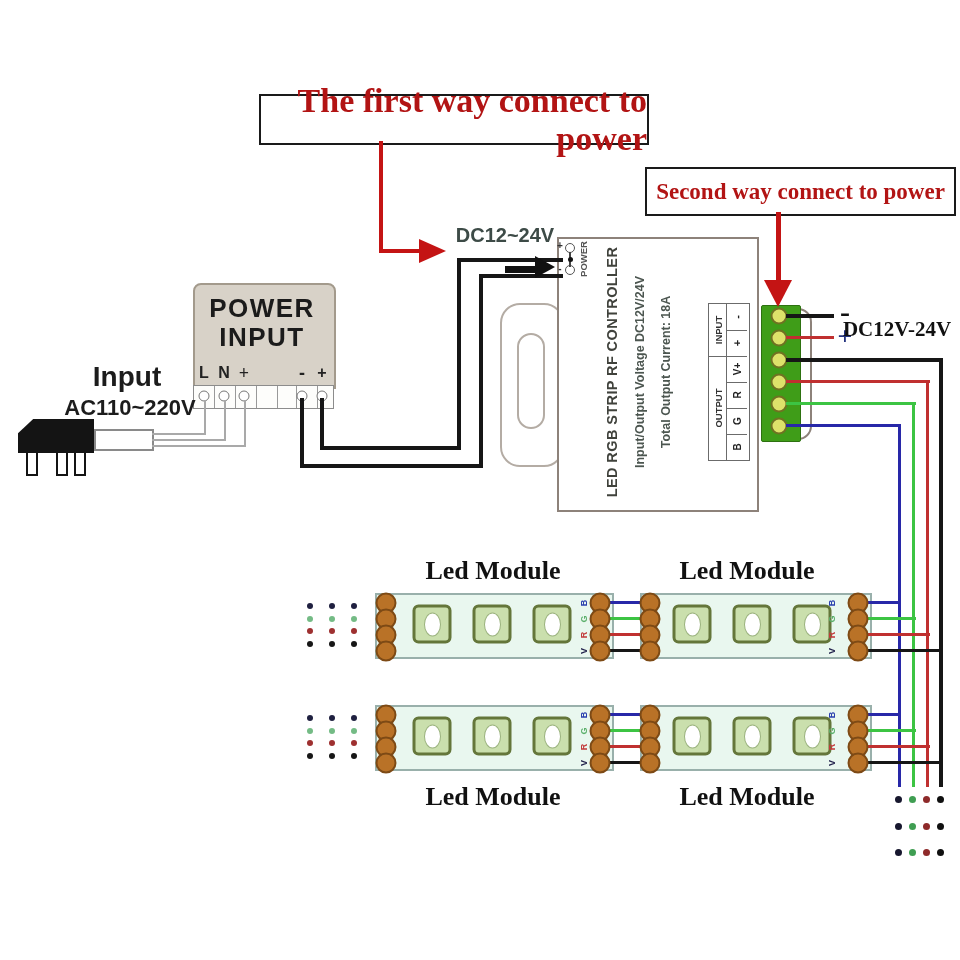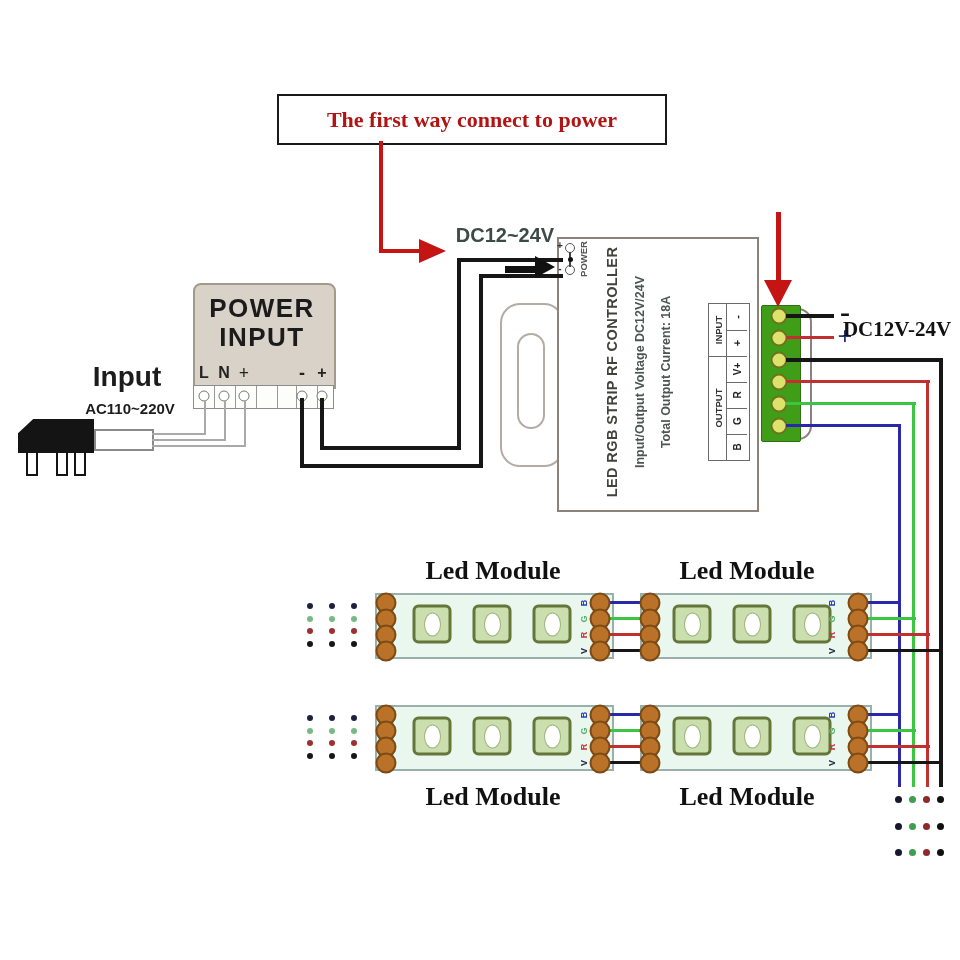--- a/index.html
+++ b/index.html
@@ -125,21 +125,21 @@
     <div style="width:20px;border-right:1px solid #999;"></div>
     <div style="flex:1;"></div>
   </div>
   <div class="pscrew" style="left:204px;top:396px;"></div>
   <div class="pscrew" style="left:224px;top:396px;"></div>
   <div class="pscrew" style="left:244px;top:396px;"></div>
   <div class="pscrew" style="left:302px;top:396px;"></div>
   <div class="pscrew" style="left:322px;top:396px;"></div>
 
   <span class="hc" style="left:127px;top:377px;font-size:28px;font-weight:bold;color:#1c1c1c;">Input</span>
-  <span class="hc" style="left:130px;top:408px;font-size:15px;font-weight:bold;color:#1c1c1c;">AC110~220V</span>
+  <span class="hc" style="left:130px;top:408px;font-size:22px;font-weight:bold;color:#1c1c1c;">AC110~220V</span>
 
   <div class="abs" style="left:18px;top:419px;width:76px;height:34px;background:#141414;clip-path:polygon(0 42%,20% 0,100% 0,100% 100%,0 100%);"></div>
   <div class="abs" style="left:26px;top:451px;width:8px;height:21px;background:#fff;border:2.5px solid #141414;"></div>
   <div class="abs" style="left:56px;top:451px;width:8px;height:21px;background:#fff;border:2.5px solid #141414;"></div>
   <div class="abs" style="left:74px;top:451px;width:8px;height:21px;background:#fff;border:2.5px solid #141414;"></div>
   <div class="abs" style="left:94px;top:429px;width:56px;height:18px;background:#fff;border:2px solid #8a8a8a;"></div>
   <div class="wire" style="left:152px;top:433px;width:54px;height:2px;background:#a9a9a9;"></div>
   <div class="wire" style="left:152px;top:439px;width:74px;height:2px;background:#a9a9a9;"></div>
   <div class="wire" style="left:152px;top:445px;width:94px;height:2px;background:#a9a9a9;"></div>
   <div class="wire" style="left:204px;top:400px;width:2px;height:35px;background:#a9a9a9;"></div>
@@ -153,27 +153,30 @@
   <div class="wire" style="left:300px;top:398px;width:4px;height:70px;background:#161616;"></div>
   <div class="wire" style="left:300px;top:464px;width:183px;height:4px;background:#161616;"></div>
   <div class="wire" style="left:479px;top:274px;width:4px;height:194px;background:#161616;"></div>
   <div class="wire" style="left:479px;top:274px;width:84px;height:4px;background:#161616;"></div>
 
   <div class="abs" style="left:505px;top:266px;width:30px;height:7px;background:#111;"></div>
   <div class="abs" style="left:535px;top:256px;width:0;height:0;border-top:11px solid transparent;border-bottom:11px solid transparent;border-left:20px solid #111;"></div>
 
   <span class="hc" style="left:505px;top:235px;font-size:20px;font-weight:bold;color:#3d4b47;">DC12~24V</span>
 
-  <div class="annbox" style="left:277px;top:94px;width:386px;height:47px;font-size:22px;text-align:right;">
+  <div class="annbox" style="left:259px;top:94px;width:386px;height:47px;font-size:34px;text-align:right;">
     <span>The first way connect to power</span>
   </div>
   <div class="wire" style="left:379px;top:141px;width:4px;height:112px;background:#c41414;"></div>
   <div class="wire" style="left:379px;top:249px;width:40px;height:4px;background:#c41414;"></div>
   <div class="abs" style="left:419px;top:239px;width:0;height:0;border-top:12px solid transparent;border-bottom:12px solid transparent;border-left:27px solid #c41414;"></div>
 
+  <div class="annbox" style="left:645px;top:167px;width:307px;height:45px;font-size:23px;">
+    <span>Second way connect to power</span>
+  </div>
   <div class="wire" style="left:776px;top:212px;width:5px;height:69px;background:#c41414;"></div>
   <div class="abs" style="left:764px;top:280px;width:0;height:0;border-left:14.5px solid transparent;border-right:14.5px solid transparent;border-top:27px solid #c41414;"></div>
 
   <span class="hc serif" style="left:493px;top:571px;font-size:26px;font-weight:bold;color:#111;">Led Module</span>
   <span class="hc serif" style="left:747px;top:571px;font-size:26px;font-weight:bold;color:#111;">Led Module</span>
   <div class="strip" style="left:375px;top:593px;width:235px;height:62px;"></div>
   <div class="strip" style="left:640px;top:593px;width:228px;height:62px;"></div>
 
   <div class="strip" style="left:375px;top:705px;width:235px;height:62px;"></div>
   <div class="strip" style="left:640px;top:705px;width:228px;height:62px;"></div>

